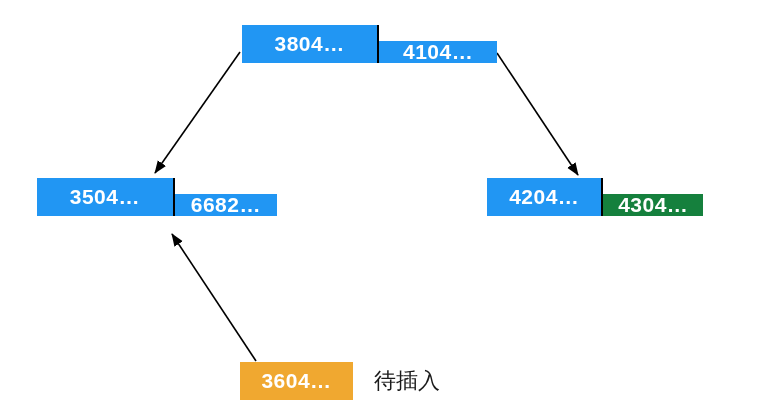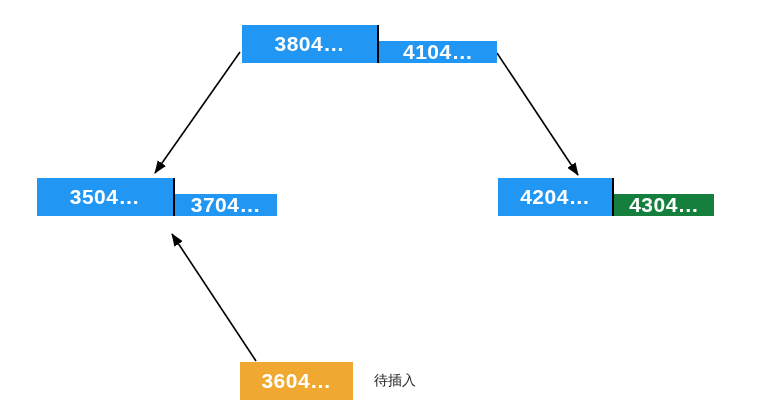--- a/index.html
+++ b/index.html
@@ -28,21 +28,21 @@
     white-space: nowrap;
   }
   .cell-l { width: 53%; }
   .cell-r { flex: 1; margin-top: 16px; }
   .cell-full { width: 100%; margin-left: 16px; }
   .divider { width: 2px; background: #000000; }
   .annotation {
     position: absolute;
     display: flex;
     align-items: center;
-    font-size: 14px;
+    font-size: 22px;
     color: #1a1a1a;
     white-space: nowrap;
   }
 </style>
 </head>
 <body>
 
 <div class="canvas">
 
   <svg class="arrows" width="761" height="417">
@@ -58,24 +58,24 @@
 
   <div class="node" style="left:242px; top:25px; width:255px; height:38px">
     <div class="cell cell-l" style="background-color: rgb(33, 150, 243);">3804…</div>
     <div class="divider"></div>
     <div class="cell cell-r" style="background-color: rgb(33, 150, 243);">4104…</div>
   </div>
 
   <div class="node" style="left:21px; top:178px; width:256px; height:38px">
     <div class="cell cell-l" style="background-color: rgb(33, 150, 243); margin-left: 16px;">3504…</div>
     <div class="divider"></div>
-    <div class="cell cell-r" style="background-color: rgb(33, 150, 243);">3704…</div>
+    <div class="cell cell-r" style="background-color: rgb(33, 150, 243);">6682…</div>
   </div>
 
-  <div class="node" style="left:498px; top:178px; width:216px; height:38px">
+  <div class="node" style="left:487px; top:178px; width:216px; height:38px">
     <div class="cell cell-l" style="background-color: rgb(33, 150, 243);">4204…</div>
     <div class="divider"></div>
     <div class="cell cell-r" style="background-color: #15803d;">4304…</div>
   </div>
 
   <div class="node" style="left:224px; top:362px; width:129px; height:38px">
     <div class="cell cell-full" style="background-color: rgb(240, 168, 48);">3604…</div>
   </div>
 
   <div class="annotation" style="left:374px; top:362px; height:38px">待插入</div>

